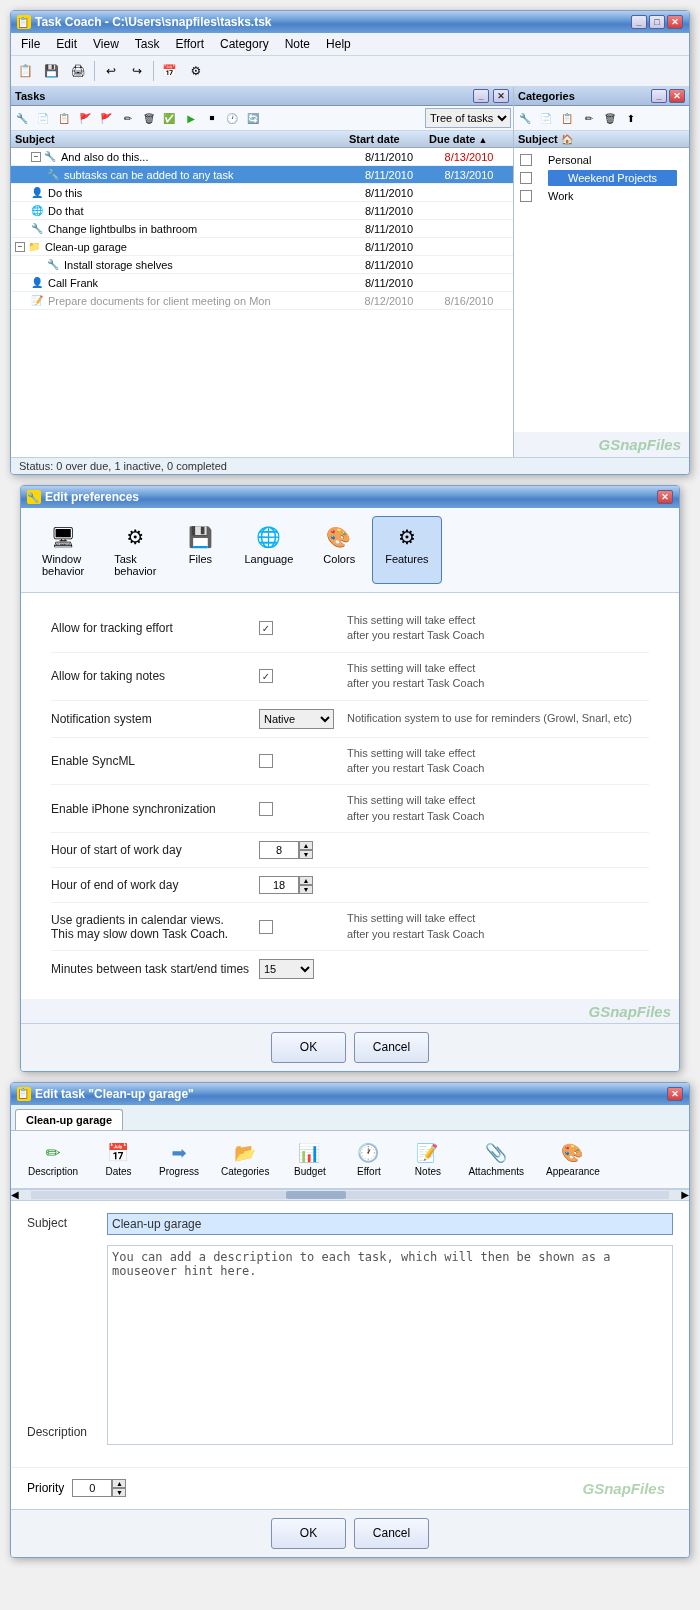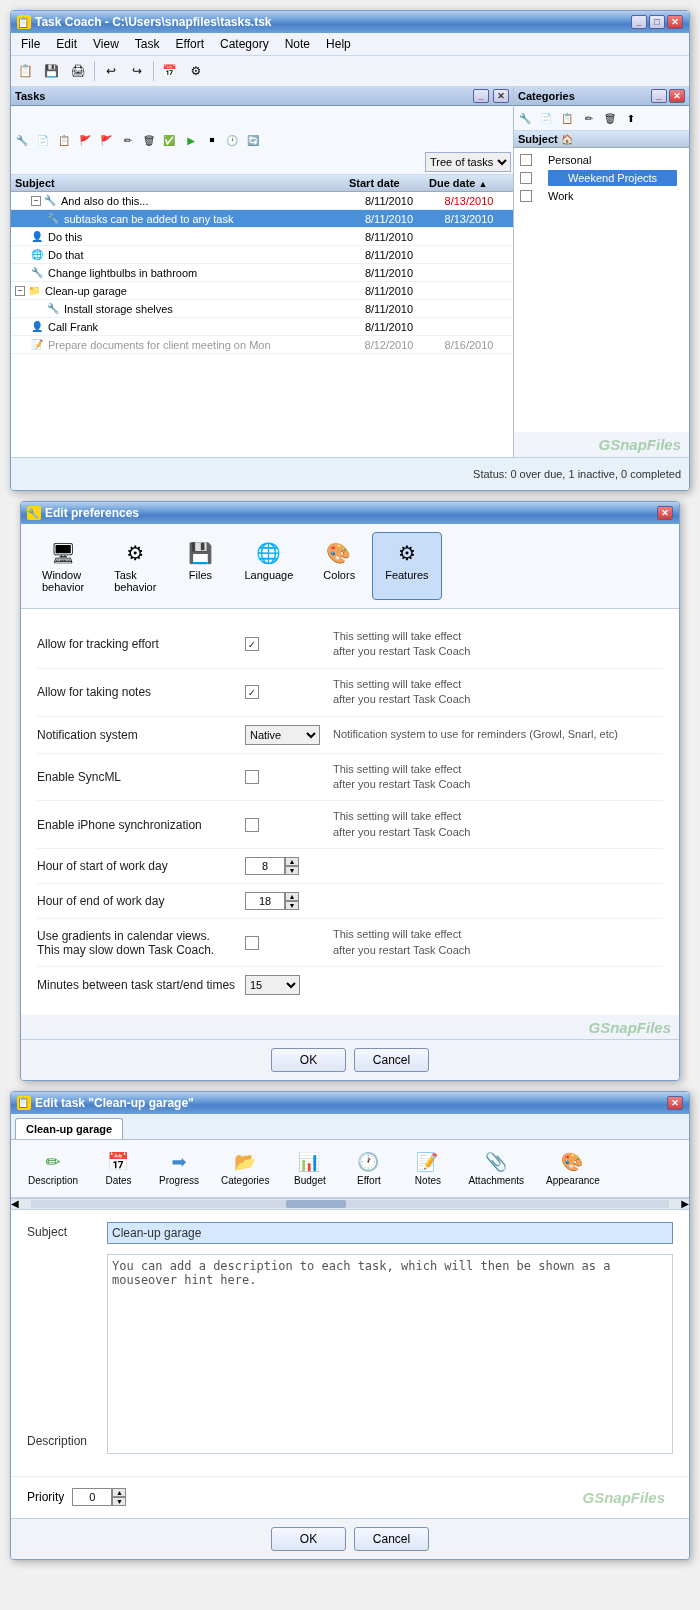--- a/index.html
+++ b/index.html
@@ -251,24 +251,23 @@
       height: 12px;
       border: 1px solid #888;
       background: white;
     }
     .cat-selected { background: #3a7fd9; color: white; padding: 2px 20px; border-radius: 1px; }
 
     
     .status-bar {
       background: #e8f0f8;
       border-top: 1px solid #c0d0e0;
-      padding: 10px 8px;
+      padding: 2px 8px;
       font-size: 11px;
       color: #333;
-      text-align: right;
     }
 
     
     .pref-dialog {
       width: 660px;
     }
 
     .pref-toolbar {
       display: flex;
       gap: 4px;
@@ -293,21 +292,21 @@
     .pref-tab-icon {
       width: 28px;
       height: 28px;
       display: flex;
       align-items: center;
       justify-content: center;
       font-size: 20px;
     }
 
     .pref-content {
-      padding: 12px 16px;
+      padding: 12px 30px;
       background: white;
     }
 
     .pref-row {
       display: grid;
       grid-template-columns: 200px 80px 1fr;
       align-items: center;
       padding: 8px 0;
       border-bottom: 1px solid #f0f0f0;
       gap: 8px;
@@ -372,21 +371,21 @@
       padding: 8px;
       background: #f0f4f8;
       border-top: 1px solid #c0d0e0;
       display: flex;
       justify-content: center;
       gap: 8px;
     }
 
     .dlg-btn {
       width: 75px;
-      height: 24px;
+      height: 31px;
       border: 1px solid #8090b0;
       border-radius: 3px;
       background: linear-gradient(to bottom, #f5f8ff, #dde5f5);
       cursor: pointer;
       font-size: 12px;
       display: flex;
       align-items: center;
       justify-content: center;
     }
 
@@ -575,21 +574,21 @@
         <div class="p-btn">📋</div>
         <div class="p-btn" style="color:#cc2222;">🚩</div>
         <div class="p-btn" style="color:#e88000;">🚩</div>
         <div class="p-btn">✏</div>
         <div class="p-btn">🗑</div>
         <div class="p-btn">✅</div>
         <div class="p-btn" style="color:#22aa22;">▶</div>
         <div class="p-btn">⏹</div>
         <div class="p-btn">🕐</div>
         <div class="p-btn">🔄</div>
-        <div style="margin-left:auto; display:flex; align-items:flex-end; gap:4px;margin-top:44px;">
+        <div style="margin-left:auto; display:flex; align-items:flex-end; gap:4px;">
           <select style="height:20px; font-size:11px; border:1px solid #9ab0cc;">
             <option>Tree of tasks</option>
           </select>
         </div>
       </div>
 
       <div class="task-list-header">
         <span>Subject</span>
         <span>Start date</span>
         <span>

